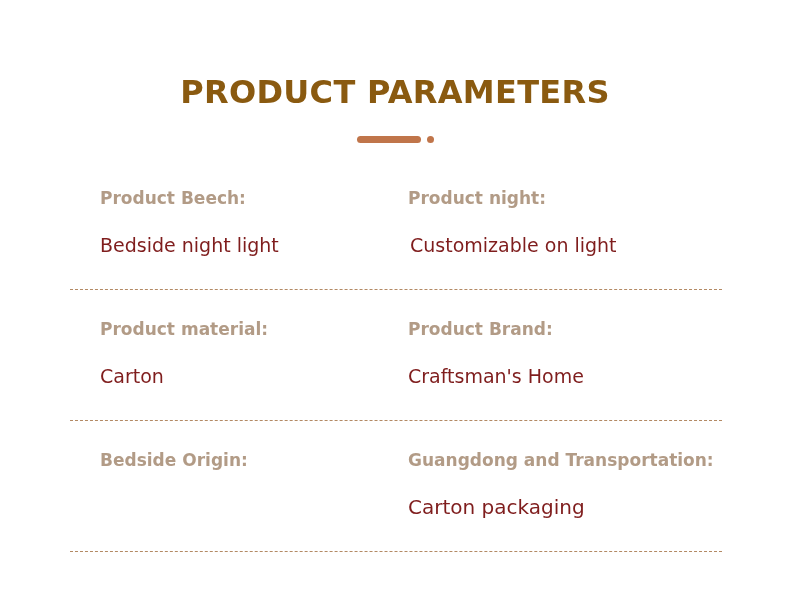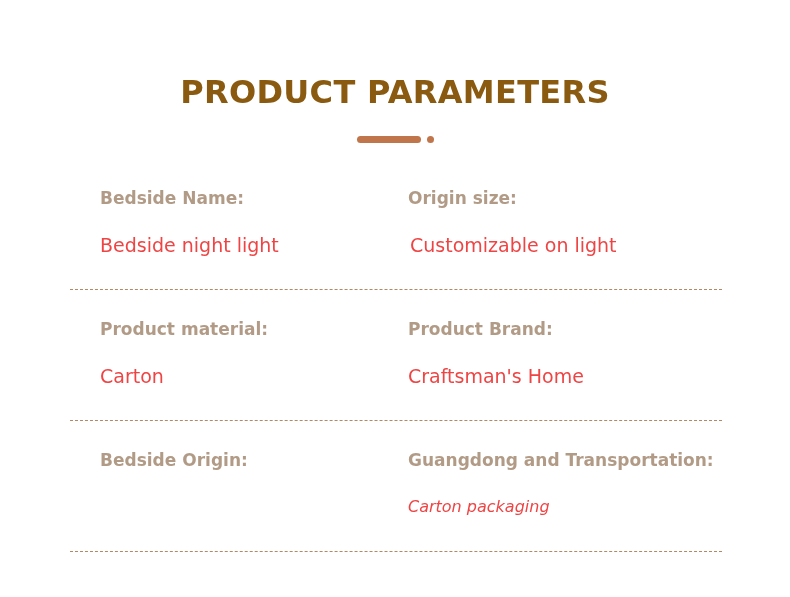--- a/index.html
+++ b/index.html
@@ -95,29 +95,28 @@
     font-weight: 700;
     color: #b29b86;
     line-height: 24px;
     white-space: nowrap;
   }
 
   .spec-value {
     font-family: "DejaVu Sans", sans-serif;
     font-size: 19px;
     font-weight: 400;
-    color: #ef4444;
+    color: #7f1d1d;
     line-height: 26px;
     white-space: nowrap;
     margin-top: 22px;
   }
 
   .spec-value.large {
-    font-size: 16px;
-    font-style: italic;
+    font-size: 20px;
   }
 
   .divider {
     width: 652px;
     height: 0;
     border-top: 1.5px dashed #a6754a;
     opacity: 0.85;
   }
   .row-gap-a { height: 31px; }
   .row-gap-b { height: 27px; }
@@ -133,25 +132,25 @@
 
   <div class="ornament">
     <div class="ornament-bar"></div>
     <div class="ornament-dot"></div>
   </div>
 
   <div class="spec-table">
 
     <div class="spec-row">
       <div class="col col-1">
-        <div class="spec-label">Bedside Name:</div>
+        <div class="spec-label">Product Beech:</div>
         <div class="spec-value">Bedside night light</div>
       </div>
       <div class="col col-2">
-        <div class="spec-label">Origin size:</div>
+        <div class="spec-label">Product night:</div>
         <div class="spec-value" style="padding-left:2px">Customizable on light</div>
       </div>
     </div>
 
     <div class="row-gap-a"></div>
     <div class="divider"></div>
     <div class="row-gap-b"></div>
 
     <div class="spec-row">
       <div class="col col-1">

